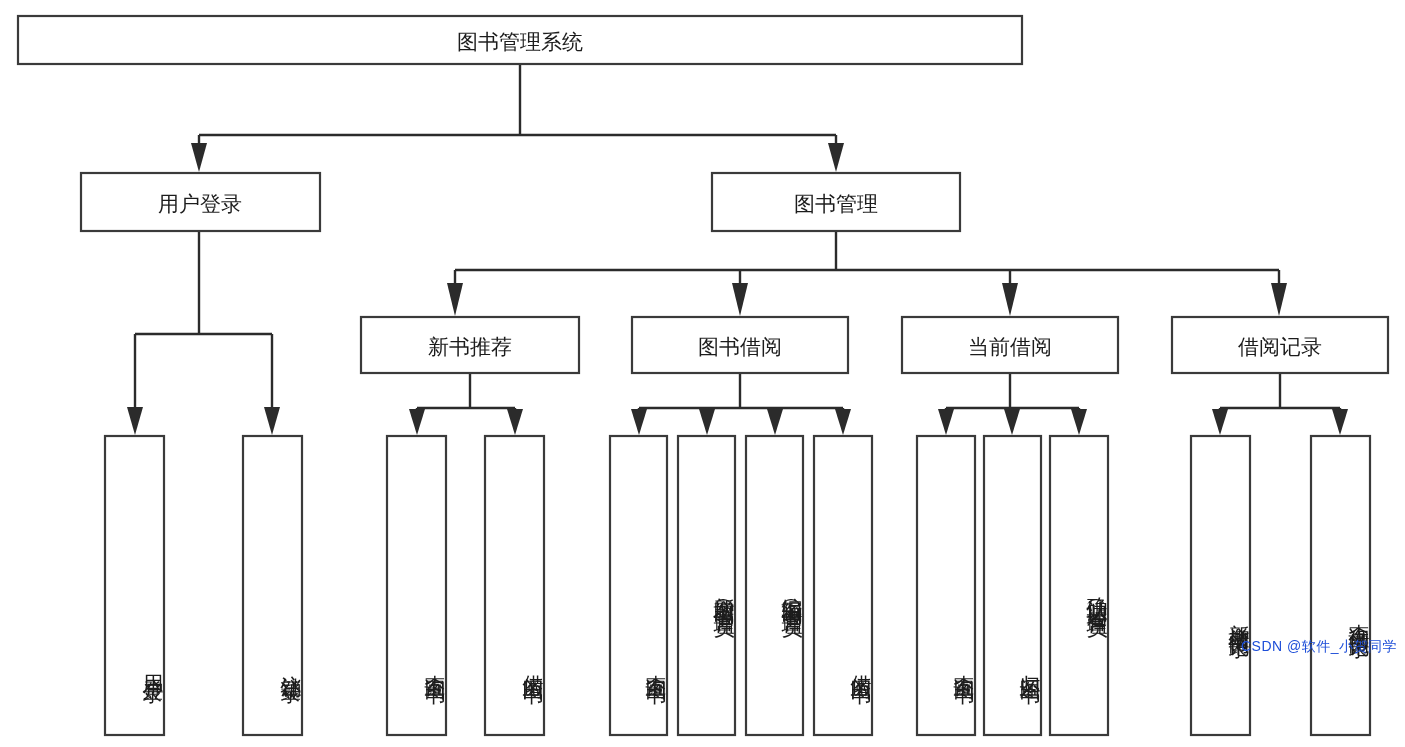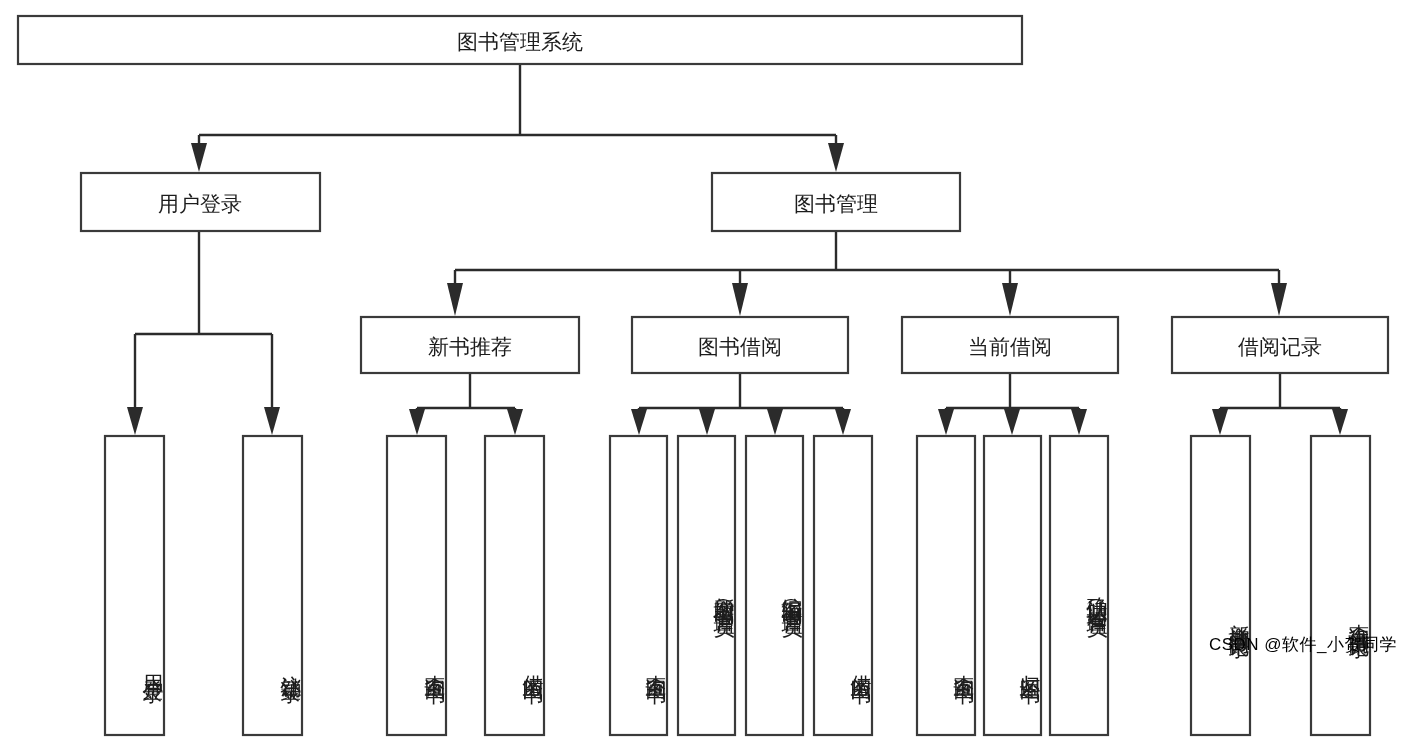--- a/index.html
+++ b/index.html
@@ -61,22 +61,22 @@
     display: flex;
     align-items: flex-start;
     justify-content: center;
     pointer-events: none;
   }
   .watermark {
     position: absolute;
     right: 8px;
     bottom: 4px;
     font-family: "Liberation Sans", "DejaVu Sans", sans-serif;
-    font-size: 17px;
-    color: #000000;
+    font-size: 14px;
+    color: #1d4ed8;
     letter-spacing: 0.5px;
     white-space: nowrap;
   }
 </style>
 </head>
 <body>
 
 <div id="chart-root">
 
   <svg class="diagram" viewBox="0 0 1405 747">

